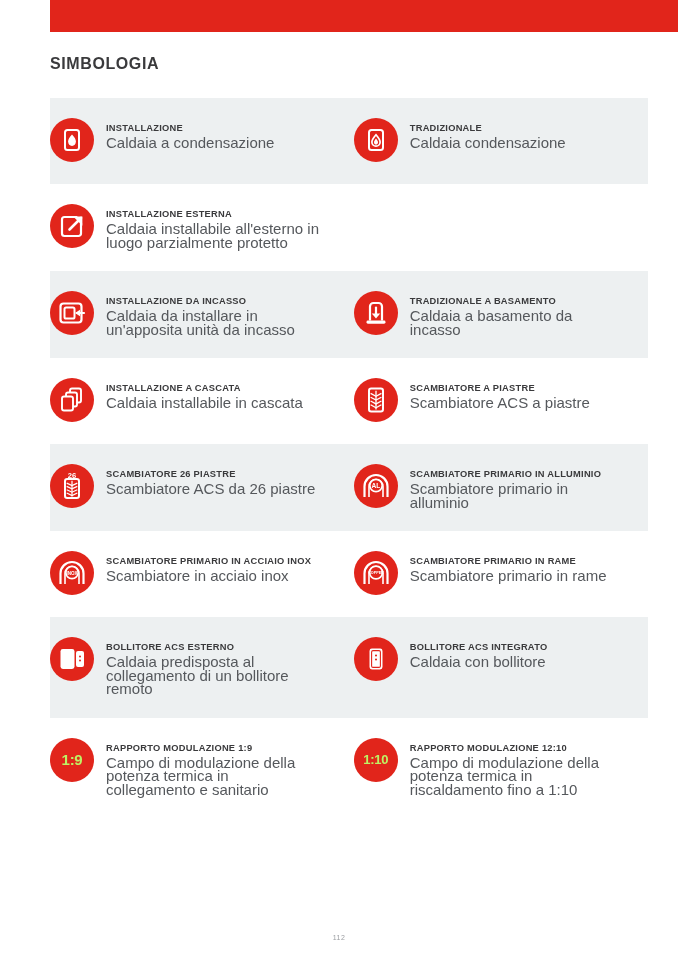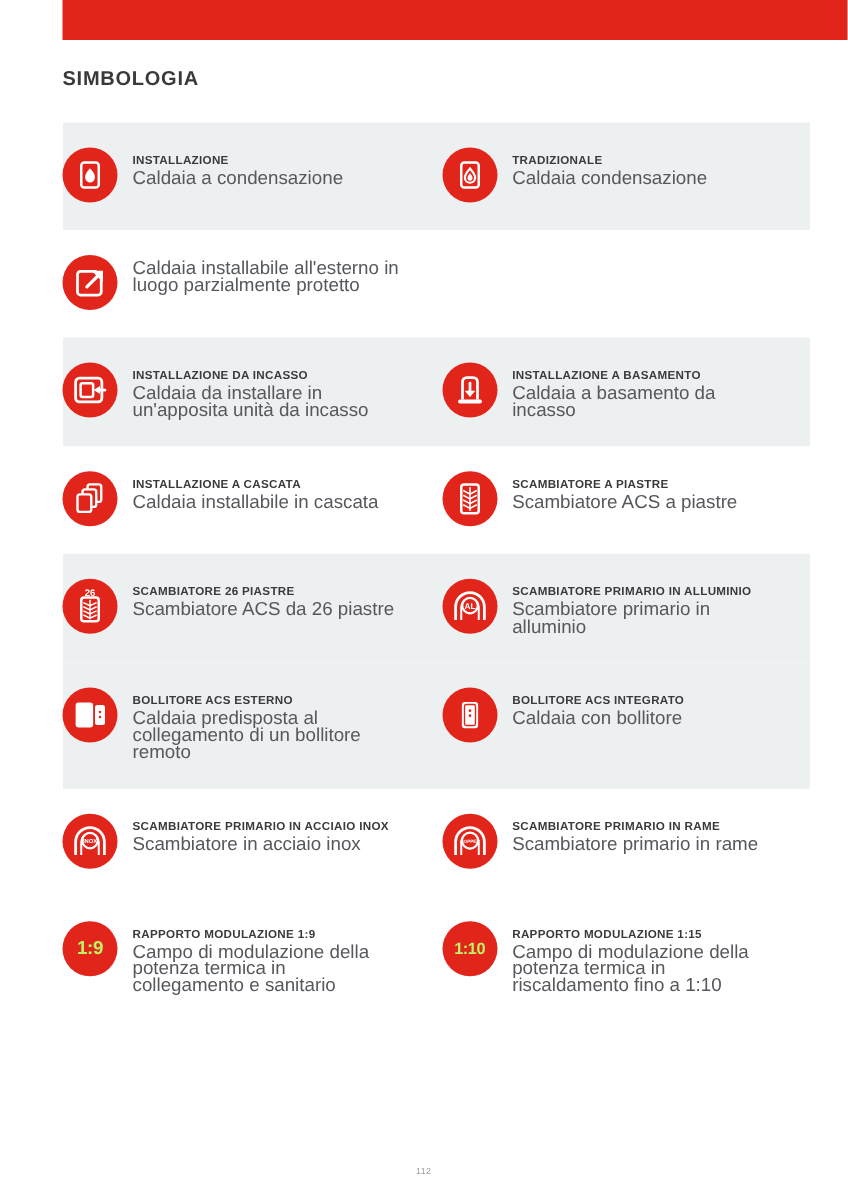--- a/index.html
+++ b/index.html
@@ -160,20 +160,21 @@
     <div class="legend-row">
       <div class="legend-cell">
         <div class="icon-disc">
           <svg viewBox="0 0 44 44" xmlns="http://www.w3.org/2000/svg">
             <path d="M26.5 13 H14.5 A2.5 2.5 0 0 0 12 15.5 V29.5 A2.5 2.5 0 0 0 14.5 32 H28.5 A2.5 2.5 0 0 0 31 29.5 V19" fill="none" stroke="#ffffff" stroke-width="2.2" stroke-linecap="round"></path>
             <path d="M19.5 25.5 L31 14" fill="none" stroke="#ffffff" stroke-width="2.6" stroke-linecap="round"></path>
             <path d="M23.2 12.6 H32.4 V21.8 Z" fill="#ffffff"></path>
           </svg>
         </div>
         <div class="text-block">
+          <div class="item-title">INSTALLAZIONE ESTERNA</div>
           <div class="item-desc">Caldaia installabile all'esterno in luogo parzialmente protetto</div>
         </div>
       </div>
     </div>
     <div class="legend-row shaded">
       <div class="legend-cell">
         <div class="icon-disc">
           <svg viewBox="0 0 44 44" xmlns="http://www.w3.org/2000/svg">
             <rect x="10.5" y="12.5" width="21" height="19" rx="3" fill="none" stroke="#ffffff" stroke-width="2.2"></rect>
             <rect x="14.5" y="16.5" width="10" height="11" rx="1.6" fill="none" stroke="#ffffff" stroke-width="2"></rect>
@@ -189,21 +190,21 @@
       <div class="legend-cell right">
         <div class="icon-disc">
           <svg viewBox="0 0 44 44" xmlns="http://www.w3.org/2000/svg">
             <path d="M16 29.5 V15.5 A3.5 3.5 0 0 1 19.5 12 H24.5 A3.5 3.5 0 0 1 28 15.5 V29.5" fill="none" stroke="#ffffff" stroke-width="2.2"></path>
             <rect x="12.5" y="29.5" width="19" height="3.2" rx="1.4" fill="#ffffff"></rect>
             <path d="M22 16.5 V24.5" fill="none" stroke="#ffffff" stroke-width="2.2" stroke-linecap="round"></path>
             <path d="M22 27.5 L17.8 22.5 H26.2 Z" fill="#ffffff"></path>
           </svg>
         </div>
         <div class="text-block">
-          <div class="item-title">INSTALLAZIONE A BASAMENTO</div>
+          <div class="item-title">TRADIZIONALE A BASAMENTO</div>
           <div class="item-desc">Caldaia a basamento da incasso</div>
         </div>
       </div>
     </div>
     <div class="legend-row">
       <div class="legend-cell">
         <div class="icon-disc">
           <svg viewBox="0 0 44 44" xmlns="http://www.w3.org/2000/svg">
             <rect x="20" y="10.5" width="11" height="14" rx="2" fill="none" stroke="#ffffff" stroke-width="1.9"></rect>
             <rect x="16" y="14.5" width="11" height="14" rx="2" fill="#e1251b" stroke="#ffffff" stroke-width="1.9"></rect>
@@ -258,20 +259,50 @@
             <circle cx="22" cy="21.5" r="6.2" fill="#e1251b" stroke="#ffffff" stroke-width="1.7"></circle>
             <text x="22" y="24.2" fill="#ffffff" font-family="Liberation Sans, sans-serif" font-size="6.6" font-weight="bold" text-anchor="middle">AL</text>
           </svg>
         </div>
         <div class="text-block">
           <div class="item-title">SCAMBIATORE PRIMARIO IN ALLUMINIO</div>
           <div class="item-desc">Scambiatore primario in alluminio</div>
         </div>
       </div>
     </div>
+    <div class="legend-row">
+      <div class="legend-cell">
+        <div class="icon-disc">
+          <svg viewBox="0 0 44 44" xmlns="http://www.w3.org/2000/svg">
+            <path d="M10.5 33 V22.5 A11.5 11.5 0 0 1 33.5 22.5 V33" fill="none" stroke="#ffffff" stroke-width="2.2"></path>
+            <path d="M15 33 V22.5 A7 7 0 0 1 29 22.5 V33" fill="none" stroke="#ffffff" stroke-width="1.6"></path>
+            <circle cx="22" cy="21.5" r="6.2" fill="#e1251b" stroke="#ffffff" stroke-width="1.7"></circle>
+            <text x="22" y="23.6" fill="#ffffff" font-family="Liberation Sans, sans-serif" font-size="4.6" font-weight="bold" text-anchor="middle">INOX</text>
+          </svg>
+        </div>
+        <div class="text-block">
+          <div class="item-title">SCAMBIATORE PRIMARIO IN ACCIAIO INOX</div>
+          <div class="item-desc">Scambiatore in acciaio inox</div>
+        </div>
+      </div>
+      <div class="legend-cell right">
+        <div class="icon-disc">
+          <svg viewBox="0 0 44 44" xmlns="http://www.w3.org/2000/svg">
+            <path d="M10.5 33 V22.5 A11.5 11.5 0 0 1 33.5 22.5 V33" fill="none" stroke="#ffffff" stroke-width="2.2"></path>
+            <path d="M15 33 V22.5 A7 7 0 0 1 29 22.5 V33" fill="none" stroke="#ffffff" stroke-width="1.6"></path>
+            <circle cx="22" cy="21.5" r="6.4" fill="#e1251b" stroke="#ffffff" stroke-width="1.7"></circle>
+            <text x="22" y="23.4" fill="#ffffff" font-family="Liberation Sans, sans-serif" font-size="3.7" font-weight="bold" text-anchor="middle">COPPER</text>
+          </svg>
+        </div>
+        <div class="text-block">
+          <div class="item-title">SCAMBIATORE PRIMARIO IN RAME</div>
+          <div class="item-desc">Scambiatore primario in rame</div>
+        </div>
+      </div>
+    </div>
     <div class="legend-row shaded">
       <div class="legend-cell">
         <div class="icon-disc">
           <svg viewBox="0 0 44 44" xmlns="http://www.w3.org/2000/svg">
             <rect x="10.5" y="12" width="14" height="20" rx="2.4" fill="#ffffff"></rect>
             <rect x="26" y="14" width="8" height="16" rx="2" fill="#ffffff"></rect>
             <circle cx="30" cy="19.5" r="1" fill="#e1251b"></circle>
             <circle cx="30" cy="23.5" r="1" fill="#e1251b"></circle>
           </svg>
         </div>
@@ -291,62 +322,32 @@
         </div>
         <div class="text-block">
           <div class="item-title">BOLLITORE ACS INTEGRATO</div>
           <div class="item-desc">Caldaia con bollitore</div>
         </div>
       </div>
     </div>
     <div class="legend-row">
       <div class="legend-cell">
         <div class="icon-disc">
-          <svg viewBox="0 0 44 44" xmlns="http://www.w3.org/2000/svg">
-            <path d="M10.5 33 V22.5 A11.5 11.5 0 0 1 33.5 22.5 V33" fill="none" stroke="#ffffff" stroke-width="2.2"></path>
-            <path d="M15 33 V22.5 A7 7 0 0 1 29 22.5 V33" fill="none" stroke="#ffffff" stroke-width="1.6"></path>
-            <circle cx="22" cy="21.5" r="6.2" fill="#e1251b" stroke="#ffffff" stroke-width="1.7"></circle>
-            <text x="22" y="23.6" fill="#ffffff" font-family="Liberation Sans, sans-serif" font-size="4.6" font-weight="bold" text-anchor="middle">INOX</text>
-          </svg>
-        </div>
-        <div class="text-block">
-          <div class="item-title">SCAMBIATORE PRIMARIO IN ACCIAIO INOX</div>
-          <div class="item-desc">Scambiatore in acciaio inox</div>
-        </div>
-      </div>
-      <div class="legend-cell right">
-        <div class="icon-disc">
-          <svg viewBox="0 0 44 44" xmlns="http://www.w3.org/2000/svg">
-            <path d="M10.5 33 V22.5 A11.5 11.5 0 0 1 33.5 22.5 V33" fill="none" stroke="#ffffff" stroke-width="2.2"></path>
-            <path d="M15 33 V22.5 A7 7 0 0 1 29 22.5 V33" fill="none" stroke="#ffffff" stroke-width="1.6"></path>
-            <circle cx="22" cy="21.5" r="6.4" fill="#e1251b" stroke="#ffffff" stroke-width="1.7"></circle>
-            <text x="22" y="23.4" fill="#ffffff" font-family="Liberation Sans, sans-serif" font-size="3.7" font-weight="bold" text-anchor="middle">COPPER</text>
-          </svg>
-        </div>
-        <div class="text-block">
-          <div class="item-title">SCAMBIATORE PRIMARIO IN RAME</div>
-          <div class="item-desc">Scambiatore primario in rame</div>
-        </div>
-      </div>
-    </div>
-    <div class="legend-row">
-      <div class="legend-cell">
-        <div class="icon-disc">
           <div class="ratio-text">1:9</div>
         </div>
         <div class="text-block">
           <div class="item-title">RAPPORTO MODULAZIONE 1:9</div>
           <div class="item-desc">Campo di modulazione della potenza termica in collegamento e sanitario</div>
         </div>
       </div>
       <div class="legend-cell right">
         <div class="icon-disc">
           <div class="ratio-text small">1:10</div>
         </div>
         <div class="text-block">
-          <div class="item-title">RAPPORTO MODULAZIONE 1:15</div>
+          <div class="item-title">RAPPORTO MODULAZIONE 12:10</div>
           <div class="item-desc">Campo di modulazione della potenza termica in riscaldamento fino a 1:10</div>
         </div>
       </div>
     </div>
   </div>
 
 <div id="page-number">112</div>
 
 </body></html>

